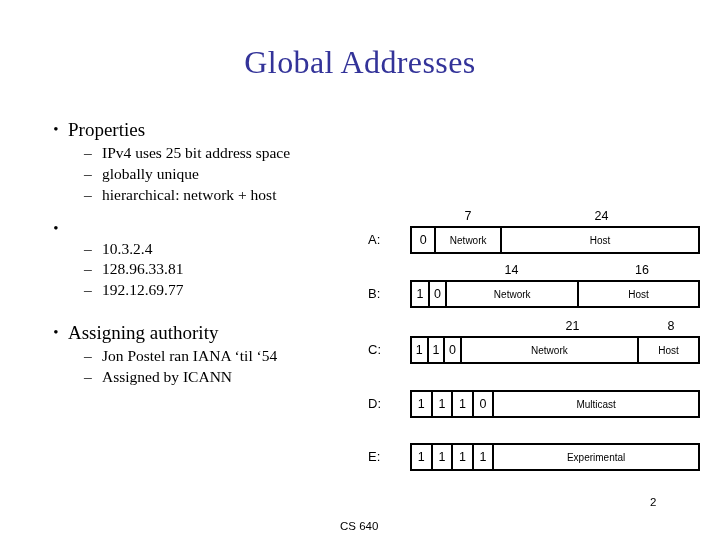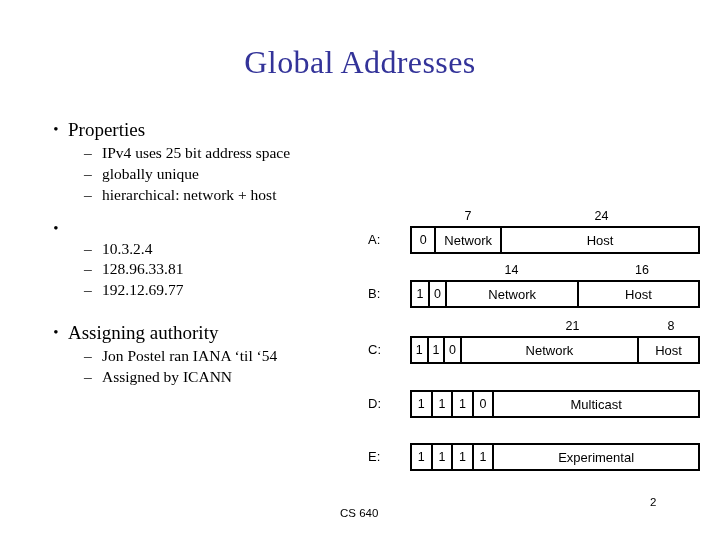--- a/index.html
+++ b/index.html
@@ -136,21 +136,21 @@
     overflow: hidden;
     white-space: nowrap;
   }
   .cell:last-child {
     border-right: none;
   }
   .cell.bit {
     font-size: 12.5px;
   }
   .cell.wide {
-    font-size: 13px;
+    font-size: 10px;
   }
   .bitmarks {
     position: absolute;
     left: 42px;
     width: 290px;
     height: 16px;
   }
   .bitmark {
     position: absolute;
     top: 0;
@@ -158,21 +158,21 @@
     color: #000000;
     transform: translateX(-50%);
     font-family: "Liberation Sans", sans-serif;
     white-space: nowrap;
   }
 
   
   #footer-course {
     position: absolute;
     left: 340px;
-    top: 507px;
+    top: 520px;
     font-family: "Liberation Sans", sans-serif;
     font-size: 11.5px;
     color: #000000;
   }
   #footer-page {
     position: absolute;
     left: 650px;
     top: 496px;
     font-family: "Liberation Sans", sans-serif;
     font-size: 11.5px;

